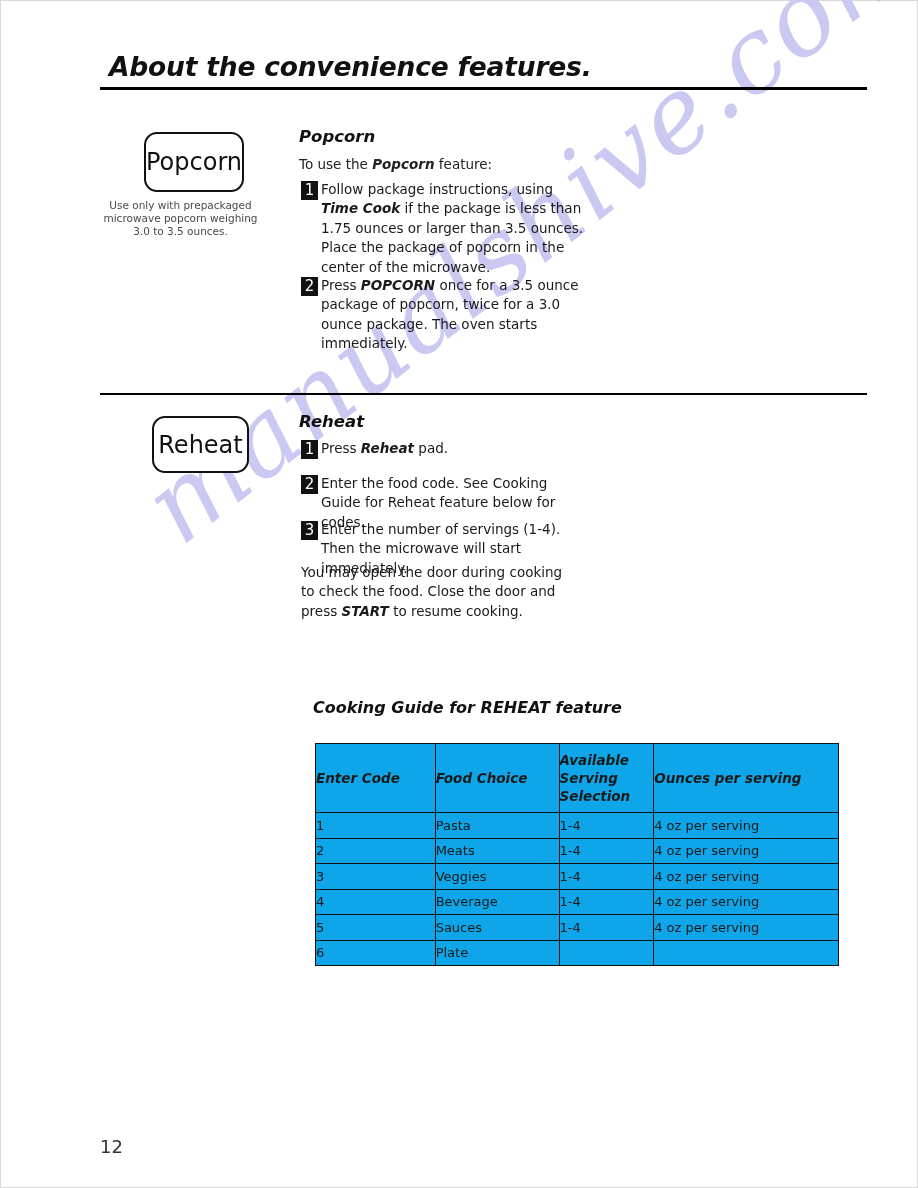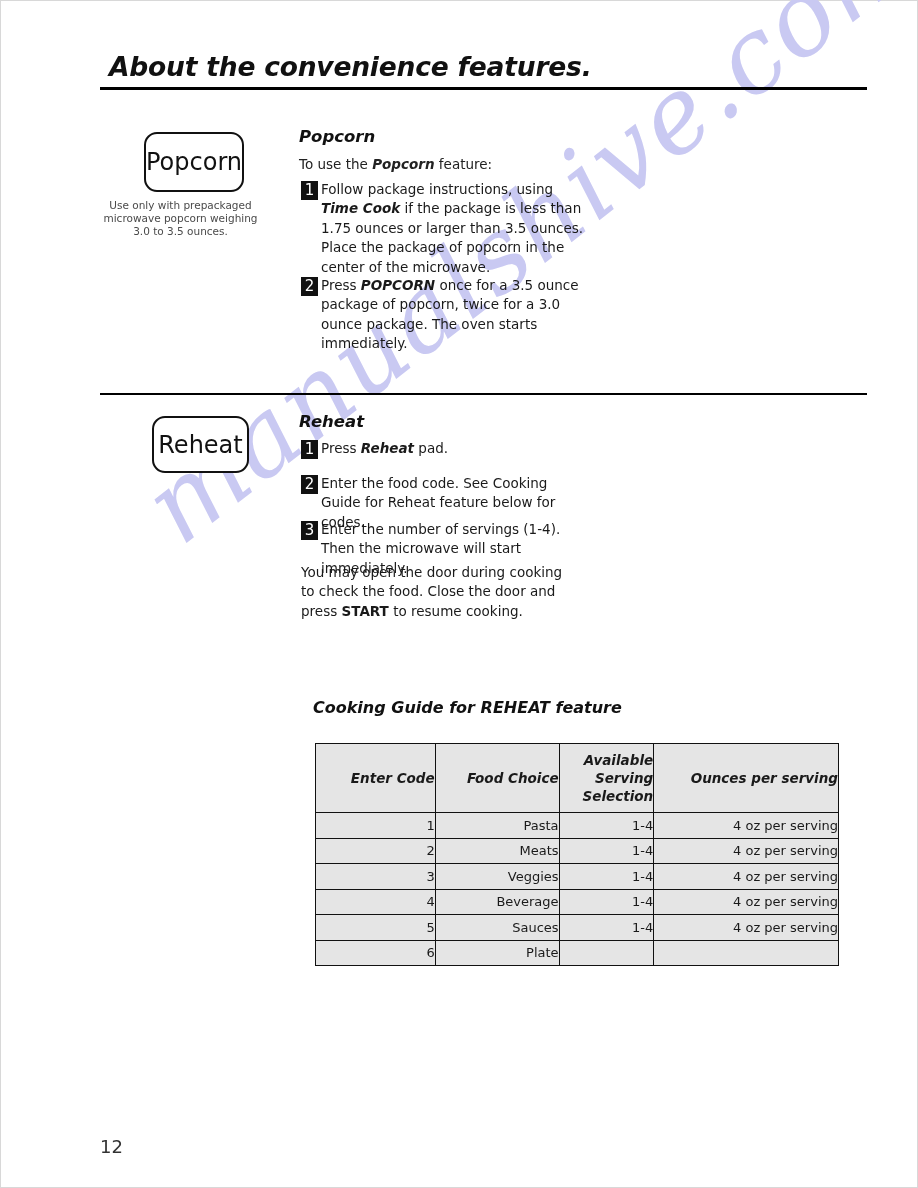--- a/index.html
+++ b/index.html
@@ -133,25 +133,25 @@
     font-size:16px;font-style:italic;font-weight:bold;
   }
   .guide{
     position:absolute;left:314px;top:742px;
     width:524px;
     border-collapse:collapse;
     background:transparent;
   }
   .guide th,.guide td{
     border:1.5px solid #111;
-    text-align:right;
+    text-align:left;
     font-size:13px;
     color:#1a1a1a;
     padding:0;
-    background:#e5e5e5;
+    background:#0ea5e9;
     margin-left:28px;
   }
   .guide th{
     font-style:italic;
     font-weight:bold;
     font-size:13.5px;
     height:68px;
     line-height:18px;
     vertical-align:middle;
   }
@@ -215,21 +215,21 @@
     <div class="step r-step2">
       <div class="badge">2</div>
       <div class="step-text"><span>Enter the food code.  See Cooking Guide for Reheat feature below for codes.</span></div>
     </div>
 
     <div class="step r-step3">
       <div class="badge">3</div>
       <div class="step-text"><span>Enter the number of servings (1-4).  Then the microwave will start immediately.</span></div>
     </div>
 
-    <div class="note"><span>You may open the door during cooking to check the food. Close the door and press </span><span style="font-weight: bold; ">START</span><span> to resume cooking.</span></div>
+    <div class="note"><span>You may open the door during cooking to check the food. Close the door and press </span><span style="font-weight: bold; font-style: italic;">START</span><span> to resume cooking.</span></div>
 
     <div class="table-title">Cooking Guide for REHEAT feature</div>
 
     <table class="guide">
       <thead>
         <tr>
           <th class="col-code">Enter Code</th>
           <th class="col-food">Food Choice</th>
           <th class="col-serv">Available Serving Selection</th>
           <th class="col-oz">Ounces per serving</th>

